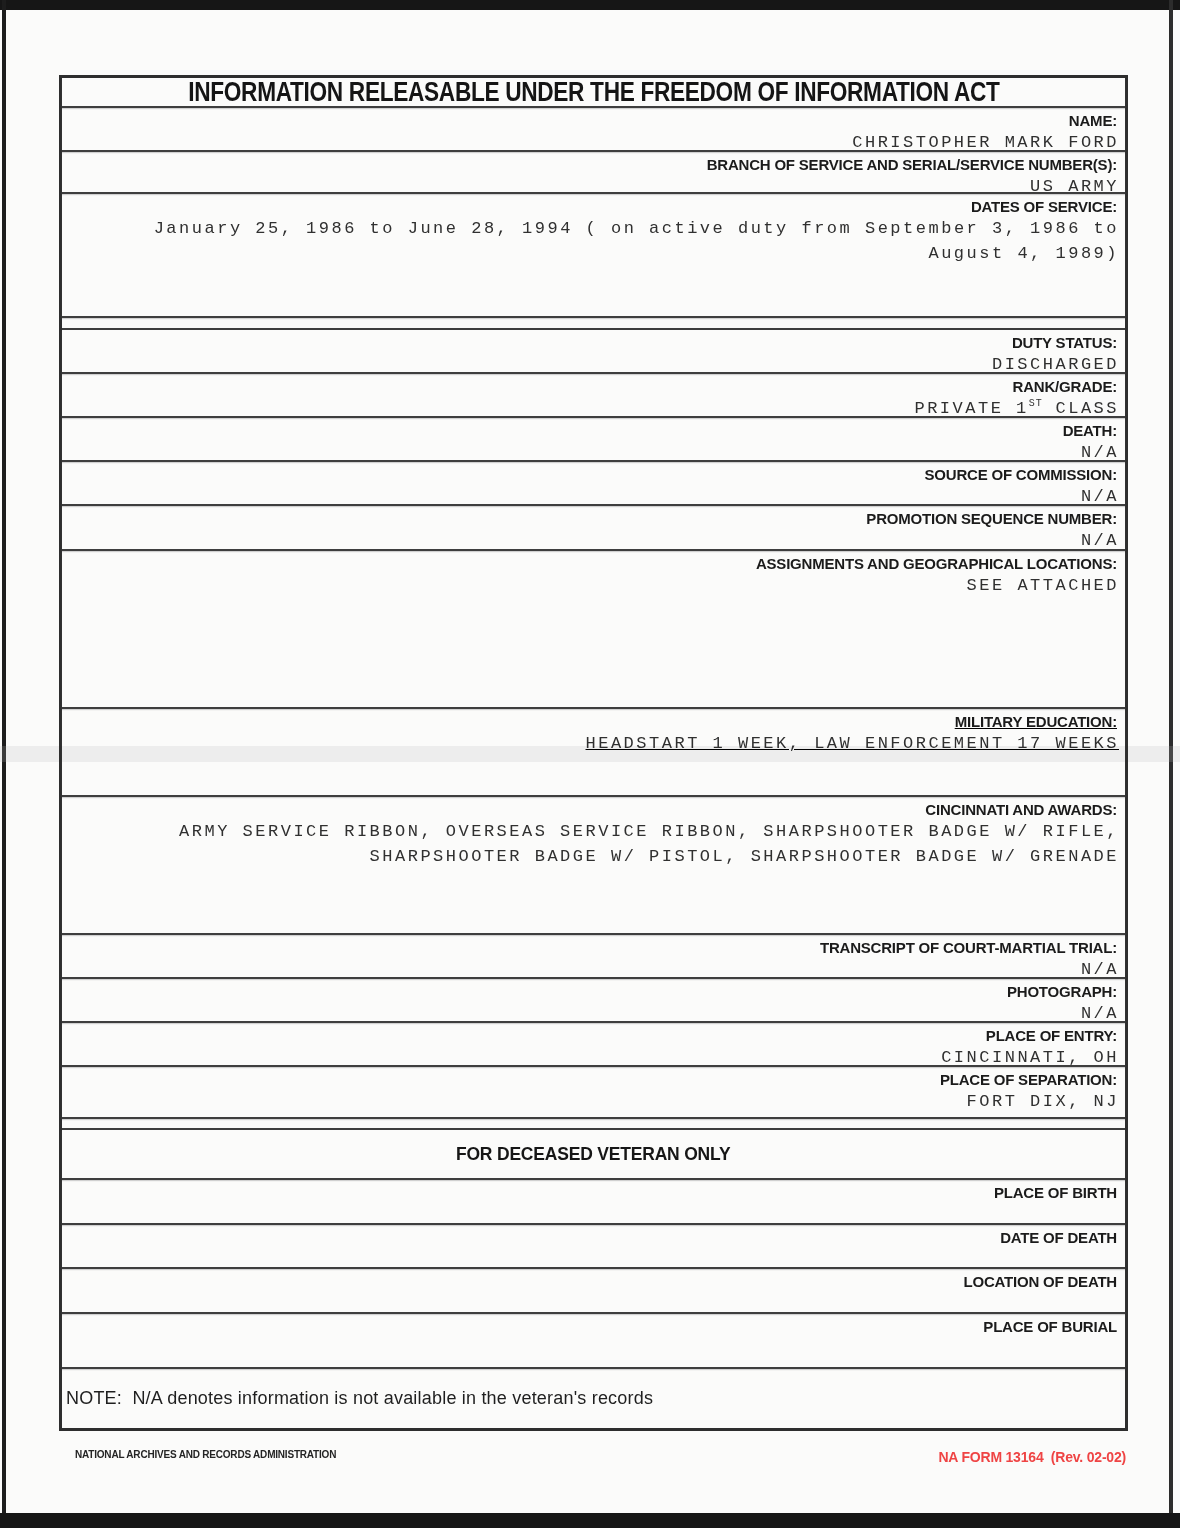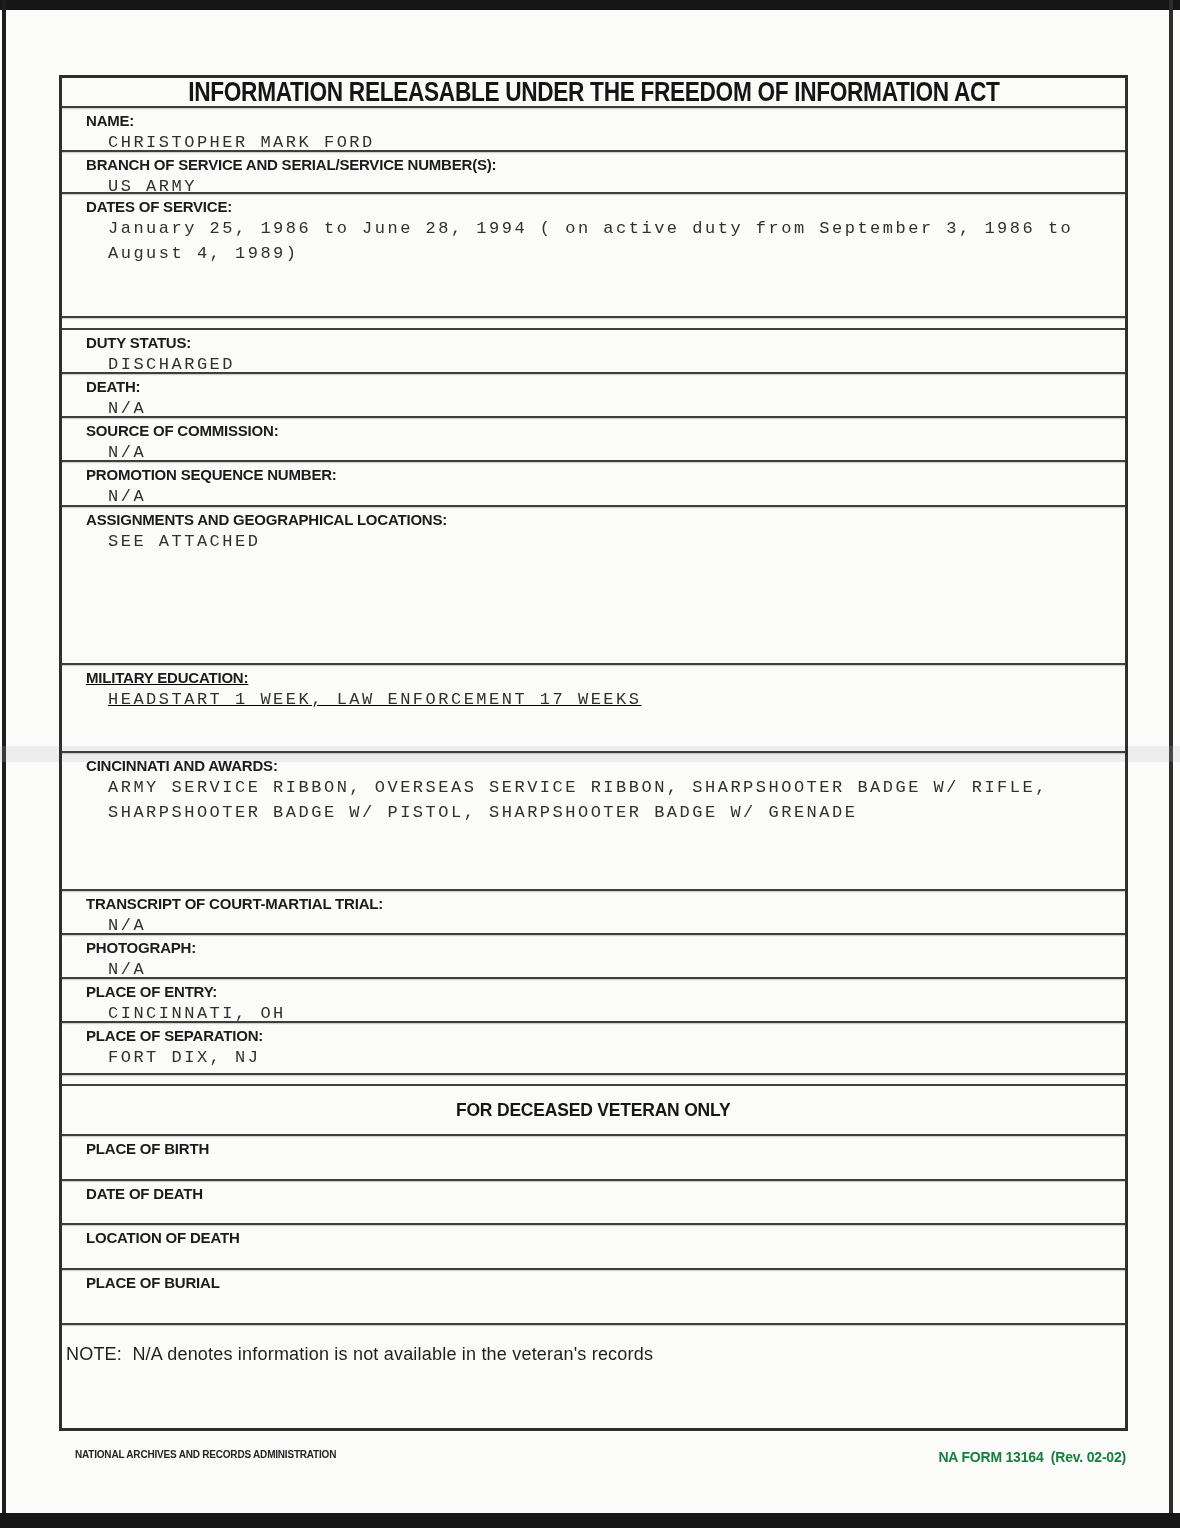--- a/index.html
+++ b/index.html
@@ -12,21 +12,21 @@
   
   .edge{position:absolute;background:#161616;}
   .edge-top{left:0;top:0;width:1180px;height:10px;}
   .edge-left{left:2px;top:0;width:4px;height:1528px;background:#1d1d1d;}
   .edge-right{left:1169px;top:0;width:4px;height:1528px;background:#2c2c2c;}
   .edge-bottom{left:0;top:1513px;width:1180px;height:15px;}
   .scan-band{position:absolute;left:0;top:746px;width:1180px;height:16px;background:rgba(185,185,185,0.20);}
 
   .form-box{
     position:absolute;left:59px;top:75px;width:1069px;height:1356px;
-    border:3px solid #2e2e2e;box-sizing:border-box;background:transparent;
+    border:3px solid #2e2e2e;box-sizing:border-box;background:transparent;text-align:right;
   }
   .row{
     box-sizing:border-box;border-bottom:2px solid #3e3e3e;position:relative;
     box-shadow:0 1px 1px rgba(130,130,130,0.35);
   }
   .row:last-child{border-bottom:none;box-shadow:none;}
   .spacer{box-sizing:border-box;border-bottom:2px solid #3e3e3e;}
 
   .h30{height:30px;} .h42{height:42px;} .h44{height:44px;} .h45{height:45px;}
   .h50{height:50px;} .h52{height:52px;} .h55{height:55px;} .h59{height:59px;}
@@ -56,21 +56,21 @@
   .note-row{display:flex;align-items:center;}
   .note-text{
     font-size:18px;color:#1f1f1f;letter-spacing:0.2px;padding-left:4px;
     white-space:pre-wrap;
   }
   .footer{
     position:absolute;left:62px;top:1449px;width:1064px;
     display:flex;justify-content:space-between;align-items:flex-start;
   }
   .footer-left{font-size:10px;font-weight:bold;letter-spacing:-0.2px;color:#242424;padding-left:13px;}
-  .footer-right{font-size:14px;font-weight:bold;letter-spacing:-0.2px;color:#15803d;white-space:pre-wrap;}
+  .footer-right{font-size:14px;font-weight:bold;letter-spacing:-0.2px;color:#ef4444;white-space:pre-wrap;}
 </style>
 </head>
 <body>
 
 <div class="paper"></div>
 <div class="edge edge-top"></div>
 <div class="edge edge-left"></div>
 <div class="edge edge-right"></div>
 <div class="edge edge-bottom"></div>
 <div class="scan-band"></div>
@@ -96,20 +96,24 @@
     <div class="val">January 25, 1986 to June 28, 1994 ( on active duty from September 3, 1986 to August 4, 1989)</div>
   </div>
 
   <div class="spacer hsp12"></div>
 
   <div class="row h44">
     <div class="lbl">DUTY STATUS:</div>
     <div class="val">DISCHARGED</div>
   </div>
 
+  <div class="row h44">
+    <div class="lbl">RANK/GRADE:</div>
+    <div class="val"><span>PRIVATE 1</span><sup>ST</sup><span> CLASS</span></div>
+  </div>
 
   <div class="row h44">
     <div class="lbl">DEATH:</div>
     <div class="val">N/A</div>
   </div>
 
   <div class="row h44">
     <div class="lbl">SOURCE OF COMMISSION:</div>
     <div class="val">N/A</div>
   </div>

